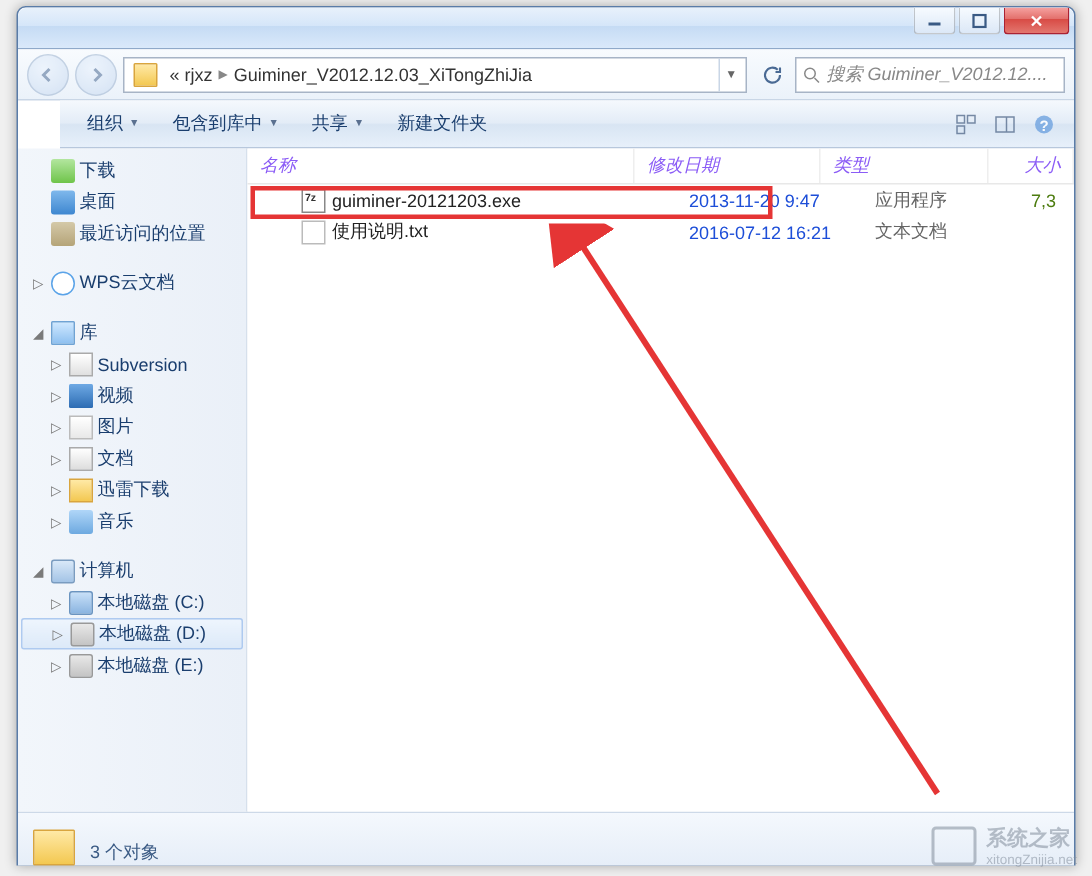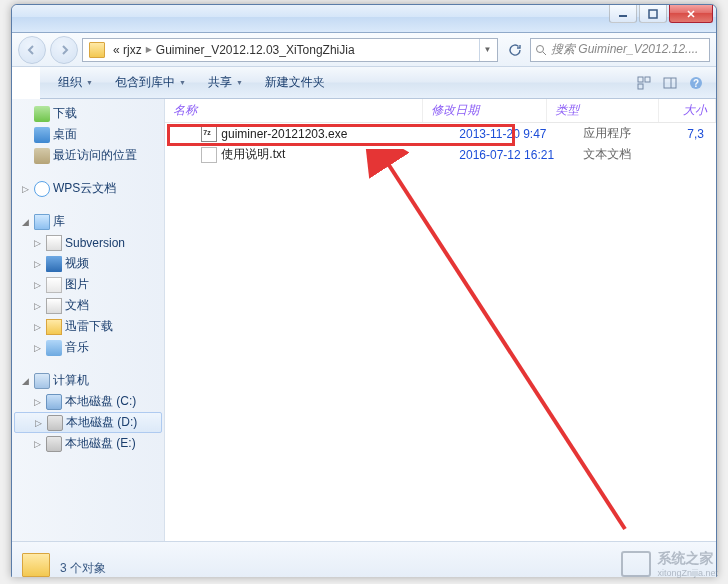--- a/index.html
+++ b/index.html
@@ -58,21 +58,21 @@
 .col.name { width: 258px; }
 .col.date { width: 124px; }
 .col.type { width: 112px; }
 .col.size { flex: 1; text-align: right; justify-content: flex-end; }
 
 .filelist { font-size: 12px; color: #222; }
 .file-row { display: flex; align-items: center; height: 21px; padding-left: 8px; }
 .file-row .fname { width: 250px; display: flex; align-items: center; gap: 4px; margin-left: 28px; }
 .file-row .fdate { width: 124px; color: #1d4ed8; padding-left: 8px; }
 .file-row .ftype { width: 112px; color: #666; padding-left: 8px; white-space: nowrap; overflow: hidden; text-overflow: ellipsis; }
-.file-row .fsize { flex: 1; color: #1d4ed8; text-align: right; padding-right: 12px; }
+.file-row .fsize { flex: 1; color: #4d7c0f; text-align: right; padding-right: 12px; }
 .file-icon { width: 16px; height: 16px; flex-shrink: 0; }
 .ico-exe { background: #fff; border: 1px solid #888; position: relative; }
 .ico-exe::after { content:"7z"; position:absolute; font-size:7px; left:1px; top:2px; color:#333; font-weight:bold; }
 .ico-html { background: linear-gradient(#d3f0b8,#8dd05e); border-radius: 7px; }
 .ico-txt { background: #fff; border: 1px solid #bbb; }
 
 .highlight-box { position: absolute; left: 2px; top: 25px; width: 348px; height: 22px; border: 3px solid #e53535; pointer-events: none; }
 .arrow-svg { position: absolute; left: 200px; top: 50px; pointer-events: none; }
 
 .statusbar { height: 36px; background: linear-gradient(#f4f8fd,#e6eef8); border-top: 1px solid #cdd9e8; display: flex; align-items: flex-end; padding: 0 10px; gap: 10px; font-size: 12px; color: #3a5a84; }

